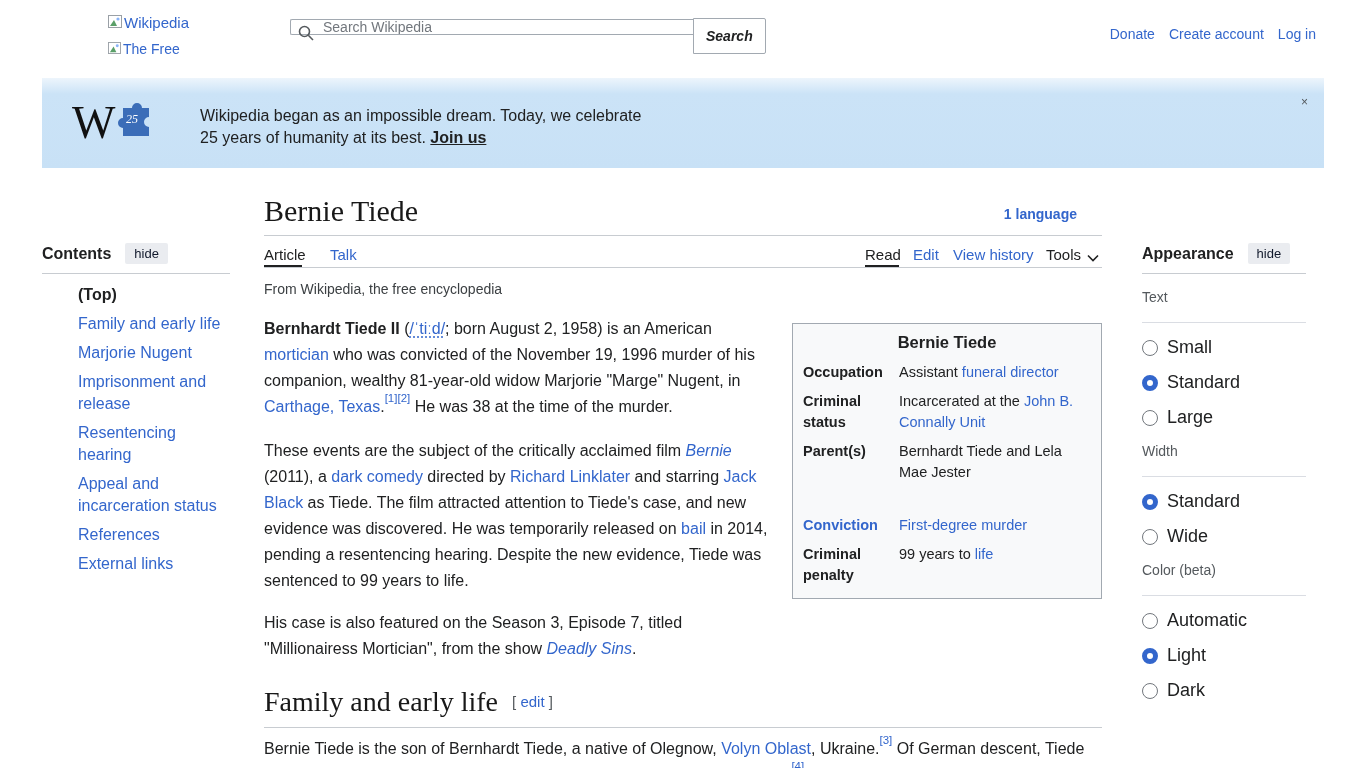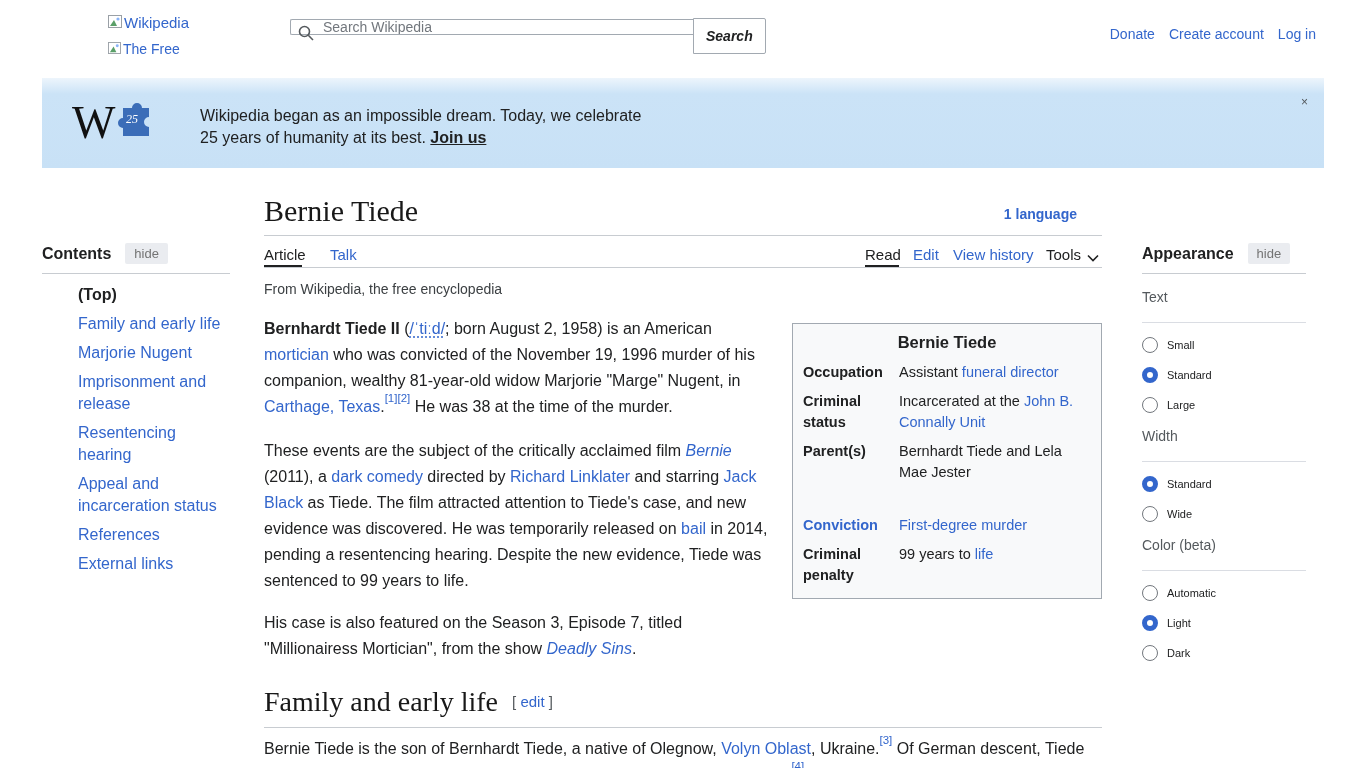--- a/index.html
+++ b/index.html
@@ -32,21 +32,21 @@
   .banner-w { left:30px; top:22px; font-family:"Liberation Serif","DejaVu Serif",serif; font-size:46px; line-height:46px; color:#111; }
   .banner-badge { left:67px; top:16px; }
   .banner-line { left:158px; font-size:16px; color:#202122; }
   .banner-join { font-weight:bold; color:#202122; text-decoration:underline; cursor:pointer; }
   .banner-close { right:16px; top:18px; font-size:12px; color:#54595d; cursor:pointer; line-height:12px; }
 
   
   .toc { left:42px; top:243px; width:188px; font-size:16px; }
   .panel-head { display:flex; align-items:center; }
   .panel-title { font-weight:bold; font-size:16px; }
-  .hide-btn { margin-left:14px; background:#eaecf0; border:none; border-radius:2px; font-size:13px; color:#737373; padding:3px 9px; cursor:pointer; font-family:inherit; }
+  .hide-btn { margin-left:14px; background:#eaecf0; border:none; border-radius:2px; font-size:13px; color:#0f172a; padding:3px 9px; cursor:pointer; font-family:inherit; }
   .panel-divider { border-top:1px solid #c8ccd1; margin-top:9px; }
   .toc-list { margin-top:10px;margin-left:36px; }
   .toc-item { display:block; margin:7px 0; line-height:22px; color:#3366cc; text-decoration:none; cursor:pointer; }
   .toc-item.current { color:#202122; font-weight:bold; }
 
   
   .content { left:264px; top:0; width:838px; }
   .h1 { position:absolute; top:194px; left:0; font-family:"Liberation Serif","DejaVu Serif",serif; font-weight:400; font-size:30px; color:#181818; }
   .lang-btn { position:absolute; top:206px; right:25px; font-size:14px; font-weight:600; color:#3366cc; text-decoration:none; cursor:pointer; }
   .title-line { position:absolute; top:235px; left:0; width:838px; border-top:1px solid #c8ccd1; }
@@ -68,21 +68,21 @@
   .infobox-title { text-align:center; font-weight:bold; font-size:16.5px; padding:9px 6px 6px 6px; }
   .ib-row { display:flex; padding:4px 10px 4px 10px; font-size:14.5px; line-height:21px; }
   .ib-row.spaced { margin-top:24px; }
   .ib-label { width:96px; flex:none; font-weight:bold; color:#202122; }
   .ib-label.linkish { color:#3366cc; cursor:pointer; }
   .ib-value { flex:1; }
 
   
   .appearance { left:1142px; top:243px; width:164px; }
   .ap-group-label { margin-top:15px; font-size:14px; color:#54595d; padding-bottom:17px; border-bottom:1px solid #dadde3; }
-  .ap-option { display:flex; align-items:center; gap:9px; margin-top:14px; font-size:11px; cursor:pointer; }
+  .ap-option { display:flex; align-items:center; gap:9px; margin-top:14px; font-size:18px; cursor:pointer; }
   .radio { width:16px; height:16px; flex:none; border-radius:50%; border:1px solid #72777d; background:#fff; }
   .radio.sel { border:5px solid #3366cc; }
 
   .broken-img { display:inline-block; flex:none; }
 </style>
 </head>
 <body>
 
 <div class="page">
 

